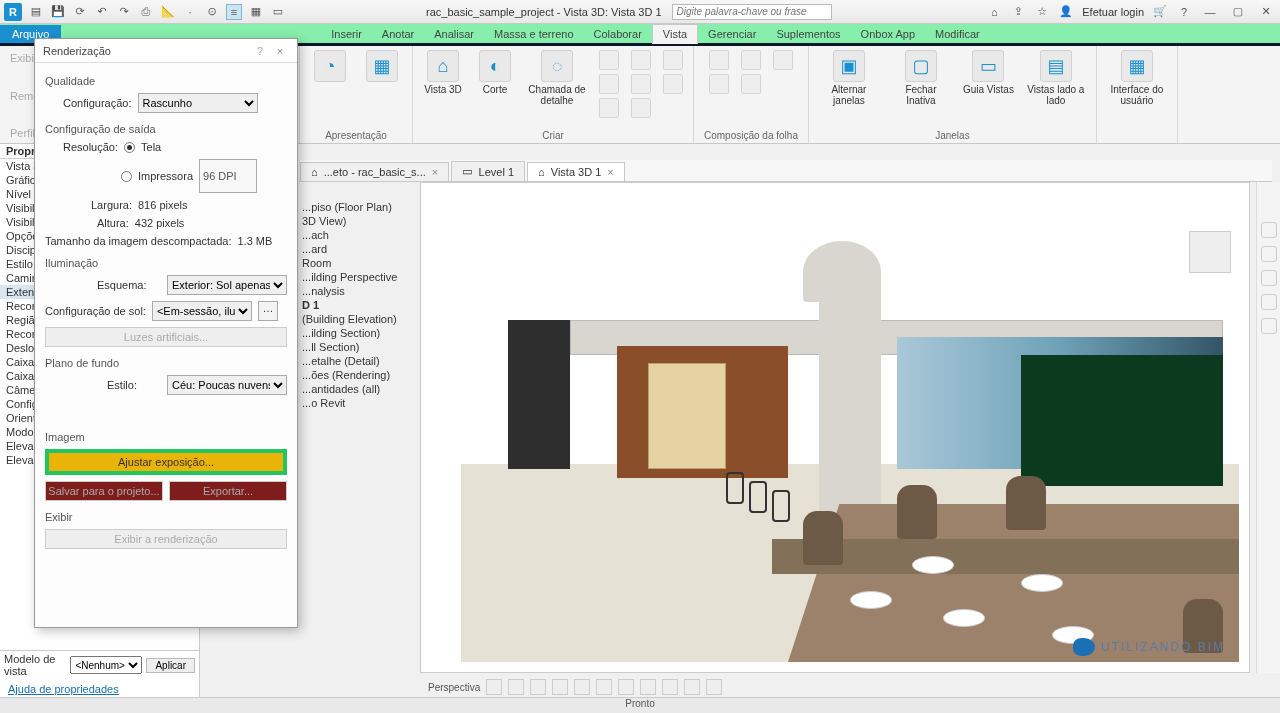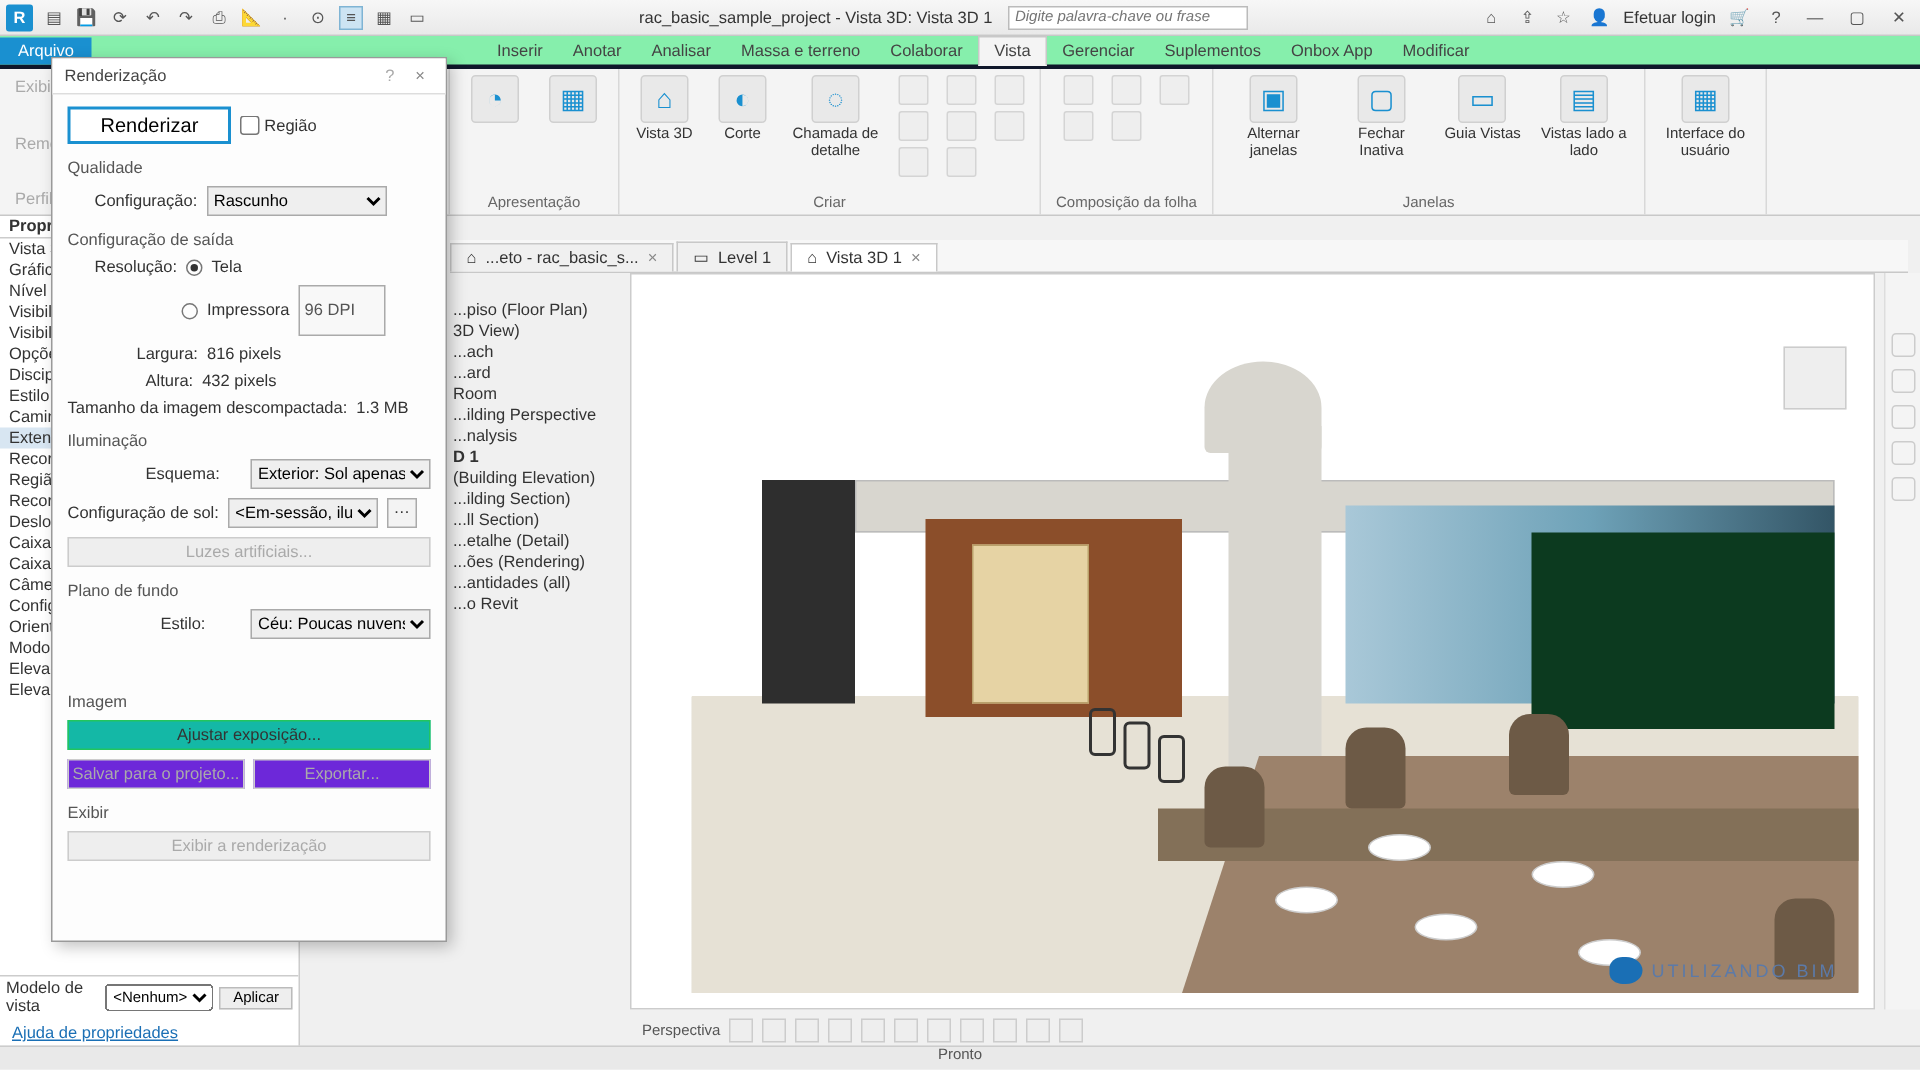--- a/index.html
+++ b/index.html
@@ -93,22 +93,22 @@
   .dlg-close{ width:18px; text-align:center; cursor:pointer; color:#888;}
   .dlg-body{ padding:8px 10px; display:flex; flex-direction:column; gap:6px;}
   .dlg-row{ display:flex; align-items:center; gap:6px;}
   .dlg-btn-primary{ border:2px solid #1a90d0; background:#fff; padding:3px 20px; cursor:pointer;}
   .dlg-check{ display:flex; gap:3px; align-items:center;}
   .section-label{ color:#555; margin-top:4px;}
   .indent{ padding-left:18px;}
   select.dlg-sel{ width:120px; height:20px; border:1px solid #aaa; font-size:11px;}
   input.dlg-inp{ width:58px; height:18px; border:1px solid #aaa; font-size:11px; text-align:left; padding:16px 3px;}
   .disabled-btn{ width:100%; background:#eee; border:1px solid #ccc; color:#aaa; padding:3px 0; text-align:center;}
-  .half-btn{ flex:1; background:#6d28d9; border:1px solid #ccc; color:#aaa; padding:3px 0; text-align:center;}
-  .enabled-btn{ width:100%; background:#14b8a6; border:1px solid #22c55e; padding:3px 0; text-align:center; cursor:pointer;}
+  .half-btn{ flex:1; background:#7f1d1d; border:1px solid #ccc; color:#aaa; padding:3px 0; text-align:center;}
+  .enabled-btn{ width:100%; background:#eab308; border:4px solid #22c55e; padding:3px 0; text-align:center; cursor:pointer;}
   .radio{ width:11px;height:11px;border:1px solid #777;border-radius:50%; display:inline-block; position:relative;}
   .radio.checked::after{content:"";position:absolute;left:2px;top:2px;width:5px;height:5px;background:#333;border-radius:50%;}
   .ellipsis-btn{width:20px;height:20px;border:1px solid #aaa;background:#f3f3f3;text-align:center;cursor:pointer;}
 
   
   .rscroll{position:absolute; right:0; top:182px; width:24px; bottom:40px; background:#f4f4f4; border-left:1px solid #ddd; display:flex; flex-direction:column; align-items:center; gap:8px; padding-top:40px;}
   .rscroll .rb{width:16px;height:16px;border:1px solid #ccc;border-radius:3px;}
 </style>
 </head>
 <body>
@@ -390,27 +390,20 @@
   <span style="margin-left:auto;">Modelo principal</span>
 </div>
 
 <div class="dialog">
   <div class="dlg-title">
     <span class="t">Renderização</span>
     <span style="color:#aaa;margin-right:8px;">?</span>
     <span class="dlg-close">×</span>
   </div>
   <div class="dlg-body">
-    <div class="dlg-row">
-      <button class="dlg-btn-primary">Renderizar</button>
-      <label class="dlg-check">
-        <input type="checkbox" style="">
-        <span>Região</span>
-      </label>
-    </div>
 
     <div class="section-label">Qualidade</div>
     <div class="dlg-row indent">
       <span>Configuração:</span>
       <select class="dlg-sel"><option>Rascunho</option></select>
     </div>
 
     <div class="section-label">Configuração de saída</div>
     <div class="dlg-row indent">
       <span>Resolução:</span>

